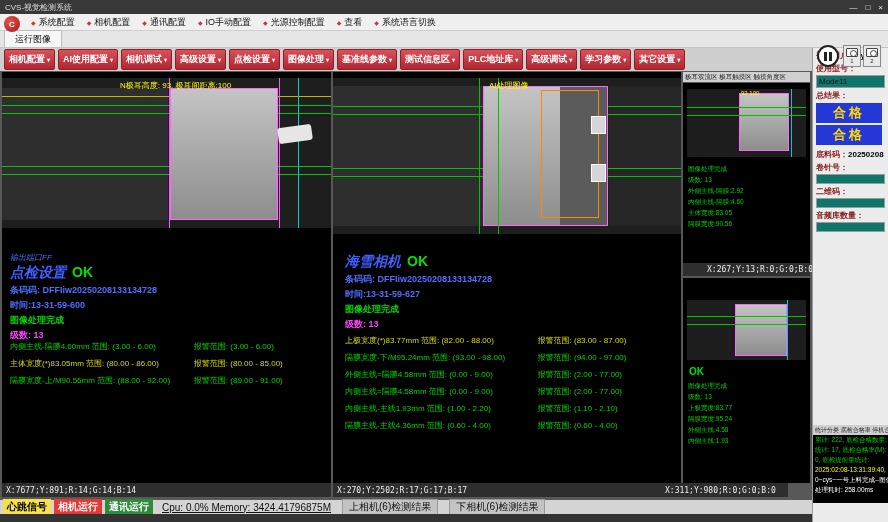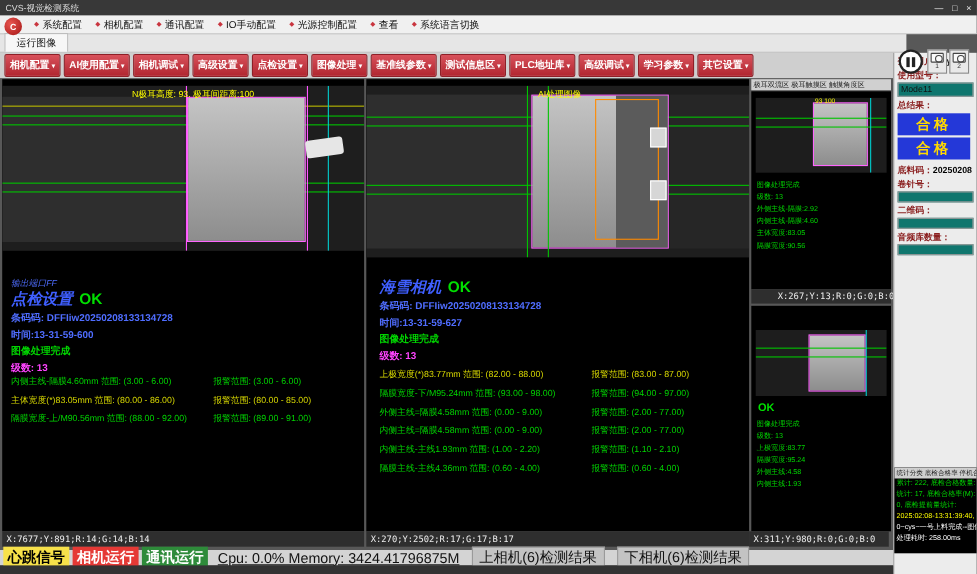--- a/index.html
+++ b/index.html
@@ -15,21 +15,21 @@
   .win-controls span { cursor:default; }
   
   .logo { position:absolute; left:4px; top:16px; width:16px; height:16px; border-radius:50%;
     background:radial-gradient(circle at 35% 35%, #e8554f, #a31414); z-index:6;
     color:#fff; font-size:8px; font-weight:bold; display:flex; align-items:center; justify-content:center; }
   .menubar { position:absolute; left:0; top:14px; width:888px; height:17px; background:#f0f0f0;
     border-bottom:1px solid #cfcfcf; display:flex; align-items:center; padding-left:26px; gap:2px; }
   .menu-item { display:flex; align-items:center; font-size:9px; padding:1px 5px; cursor:default; }
   .menu-item::before { content:"◆"; color:#c9353f; font-size:6px; margin-right:3px; }
   
-  .tabrow { position:absolute; left:0; top:31px; width:824px; height:17px; background:#e6e6e6;
+  .tabrow { position:absolute; left:0; top:31px; width:888px; height:17px; background:#e6e6e6;
     border-bottom:1px solid #c4c4c4; display:flex; align-items:flex-end; }
   .run-tab { font-size:9px; background:#f7f7f7; border:1px solid #bdbdbd; border-bottom:none;
     padding:2px 10px 1px 10px; margin-left:4px; }
   
   .toolbar { position:absolute; left:0; top:48px; width:812px; height:23px; background:#cfcfcf;
     display:flex; align-items:center; gap:3px; padding:0 4px; }
   .tbtn { font-family:inherit; font-size:9px; font-weight:bold; color:#fff;
     background:linear-gradient(#d8515b,#b12630); border:1px solid #8e1f27; border-radius:2px;
     padding:3px 4px; display:flex; align-items:center; cursor:pointer; white-space:nowrap; }
   .tbtn::after { content:"▾"; font-size:6px; margin-left:2px; }
@@ -44,21 +44,21 @@
   .icon-num { font-size:6px; color:#333; line-height:6px; }
   
   .panel { position:absolute; background:#000; overflow:hidden; }
   .panel-left { left:2px;  top:72px; width:329px; height:411px; }
   .panel-mid  { left:333px; top:72px; width:348px; height:411px; }
   .coordbar { position:absolute; height:14px; background:#2e2e2e; color:#eee; font-size:8px;
     display:flex; align-items:center; padding:0 4px; font-family:"DejaVu Sans Mono", monospace; }
   .cb-left { left:2px;  top:483px; width:329px; }
   .cb-mid  { left:333px; top:483px; width:348px; }
   .cb-p1   { left:683px; top:263px; width:127px; height:13px;padding-left:24px; }
-  .cb-p2   { left:681px; top:483px; width:127px; }
+  .cb-p2   { left:661px; top:483px; width:127px; }
   .scene { position:absolute; left:0; top:6px; width:100%; background:#1e1e1e; overflow:hidden; }
   .scene-l { height:150px; } .scene-m { height:156px; }
   .machine-bg { position:absolute; background:#2e2e2e; }
   .part { position:absolute; background:linear-gradient(180deg,#c4c4c4,#8d8d8d); border:1px solid #ff66ff; }
   .part-dark { position:absolute; right:0; top:0; width:38%; height:100%; background:#5b5b5b; }
   .hline { position:absolute; left:0; width:100%; height:1px; background:#00c400; }
   .hline-y { background:#b9b900; }
   .vline { position:absolute; top:0; height:100%; width:1px; background:#00c400; }
   .vline-m { background:#ff55ff; } .vline-c { background:#00cccc; }
   .rect-orange { position:absolute; border:1px solid #ff8a00; }
@@ -94,21 +94,21 @@
   .sb-box { background:#0f766e; border:1px solid #9a9a9a; padding:1px 2px; margin-top:1px; min-height:10px; }
   .result-box { width:66px; height:20px; margin:2px 3px; background:#2438d8; color:#ffd900;
     font-size:13px; font-weight:bold; letter-spacing:3px; display:flex; align-items:center; justify-content:center; }
   .stats { position:absolute; left:0; top:377px; width:75px; height:78px; background:#000; overflow:hidden; }
   .stats-header { height:10px; background:#cfcfcf; color:#222; font-size:6px; display:flex; align-items:center;
     padding:0 2px; white-space:nowrap; overflow:hidden; }
   .stats-line { font-size:6.5px; line-height:10px; padding:0 2px; white-space:nowrap; overflow:hidden; }
   .s-green { color:#00d400; } .s-yellow { color:#ffff00; } .s-white { color:#fff; }
   
   .statusbar { position:absolute; left:0; top:500px; width:812px; height:14px; background:#d4d4d4;
-    display:flex; align-items:center; gap:3px; padding:0 3px; font-size:13px; }
+    display:flex; align-items:center; gap:3px; padding:0 3px; font-size:10px; }
   .tag { padding:1px 4px; font-weight:bold; }
   .tag-yellow { background:#f7e14a; color:#000; }
   .tag-red { background:#e53935; color:#fff; }
   .tag-green { background:#2e8b3a; color:#fff; }
   .cpu-text { margin-left:6px; color:#111;text-decoration:underline; }
   .sb-tab { margin-left:8px; background:#c3c3c3; border:1px solid #9a9a9a; padding:0 6px; cursor:pointer; }
   .bottom-strip { position:absolute; left:0; top:514px; width:812px; height:8px; background:#333; }
 </style>
 </head>
 <body>

